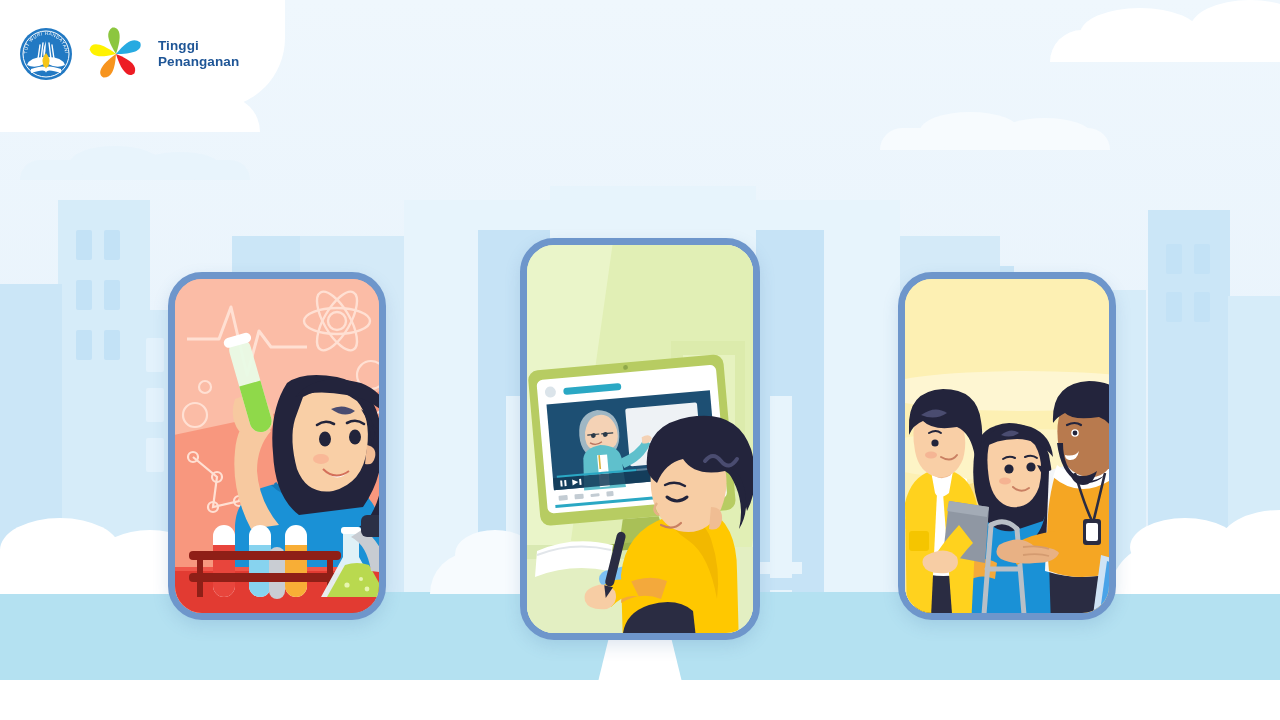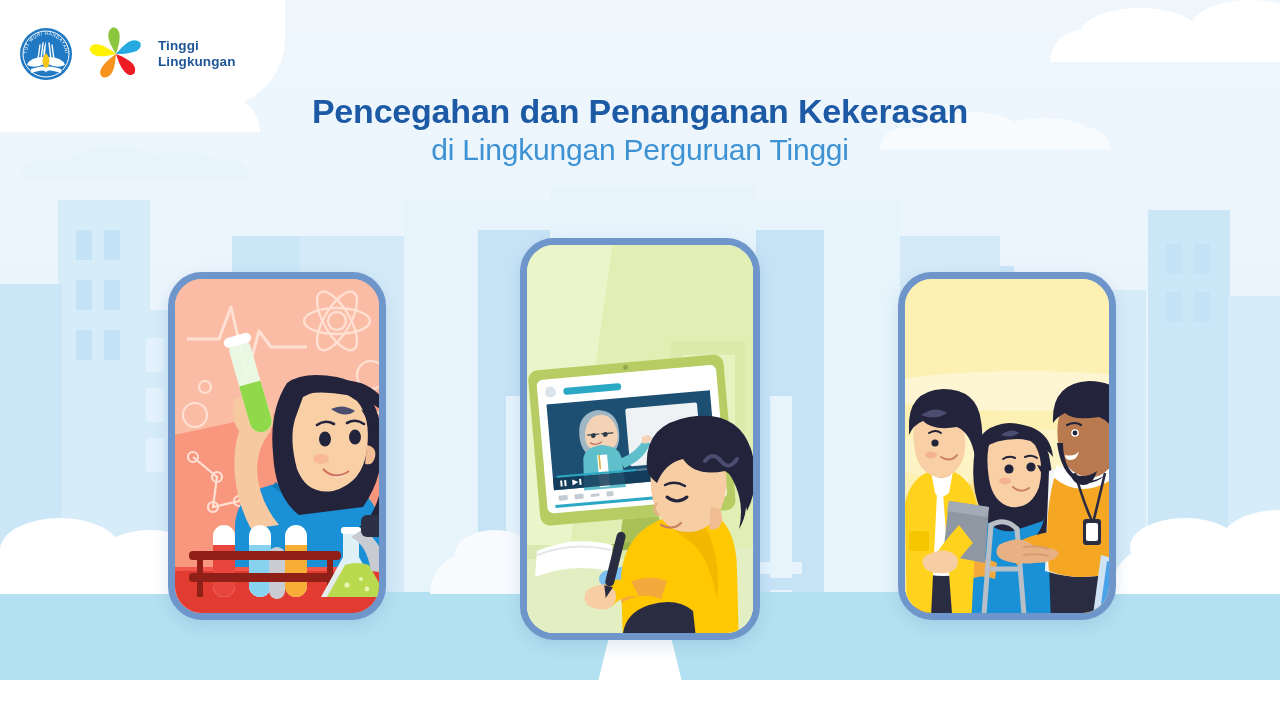--- a/index.html
+++ b/index.html
@@ -556,22 +556,18 @@
         <path d="M0 0 C -4 -18 -2 -26 6 -28 C 14 -26 13 -16 0 0 Z" fill="#8cc63f" transform="rotate(-20)"></path>
         <path d="M0 0 C -4 -18 -2 -26 6 -28 C 14 -26 13 -16 0 0 Z" fill="#27aae1" transform="rotate(52)"></path>
         <path d="M0 0 C -4 -18 -2 -26 6 -28 C 14 -26 13 -16 0 0 Z" fill="#ed1c24" transform="rotate(124)"></path>
         <path d="M0 0 C -4 -18 -2 -26 6 -28 C 14 -26 13 -16 0 0 Z" fill="#f7941e" transform="rotate(196)"></path>
         <path d="M0 0 C -4 -18 -2 -26 6 -28 C 14 -26 13 -16 0 0 Z" fill="#fff200" transform="rotate(268)"></path>
       </g>
     </svg>
 
     <div class="logo-cerdas-text">
       <div>Tinggi</div>
-      <div>Lingkungan</div>
+      <div>Penanganan</div>
     </div>
   </div>
 
-  <div class="titleblock">
-    <div class="title1">Pencegahan dan Penanganan Kekerasan</div>
-    <div class="title2">di Lingkungan Perguruan Tinggi</div>
-  </div>
 
 </div>
 
 </body></html>

